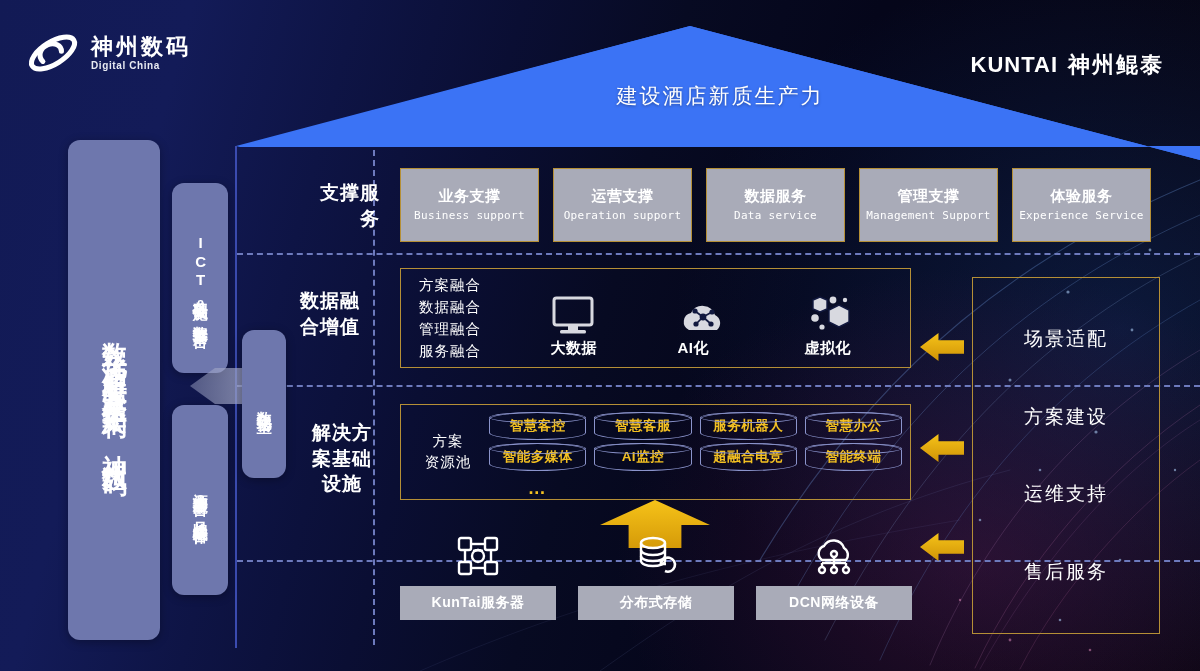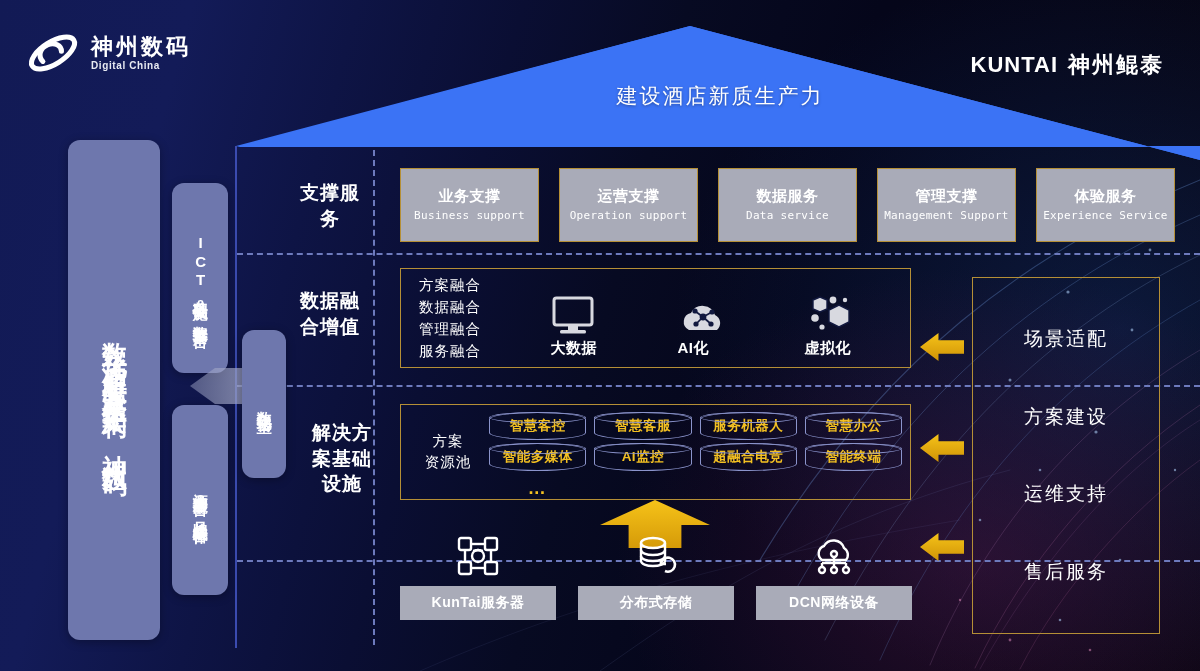--- a/index.html
+++ b/index.html
@@ -83,26 +83,26 @@
   .dash-h { position:absolute; border-top:2px dashed #6d7abd; }
   #dash-h1 { left:237px; top:253px; width:963px; }
   #dash-h2 { left:237px; top:385px; width:963px; }
   #dash-h3 { left:237px; top:560px; width:963px; }
 
   
   .rowlabel {
     position:absolute; color:#fff; font-size:19px; font-weight:600;
     line-height:1.35; text-align:center; width:76px; letter-spacing:1px;
   }
-  #rl-support { left:292px; top:180px; }
+  #rl-support { left:304px; top:180px;text-align:right; }
   #rl-data    { left:292px; top:288px; }
   #rl-sol     { left:304px; top:420px; }
 
   
-  .support-row { position:absolute; left:400px; top:168px; display:flex; gap:20px; }
+  .support-row { position:absolute; left:400px; top:168px; display:flex; gap:14px; }
   .sup-card {
     width:139px; height:74px;
     background:#a9abb8;
     border:1.6px solid #b58f36;
     display:flex; flex-direction:column; align-items:center; justify-content:center;
     gap:3px; color:#fff; text-align:center;
   }
   .sup-cn { font-size:15px; font-weight:600; letter-spacing:0.5px; }
   .sup-en { font-size:11px; letter-spacing:0.3px; font-family:"DejaVu Sans Mono", monospace; line-height:1.25; }
 

